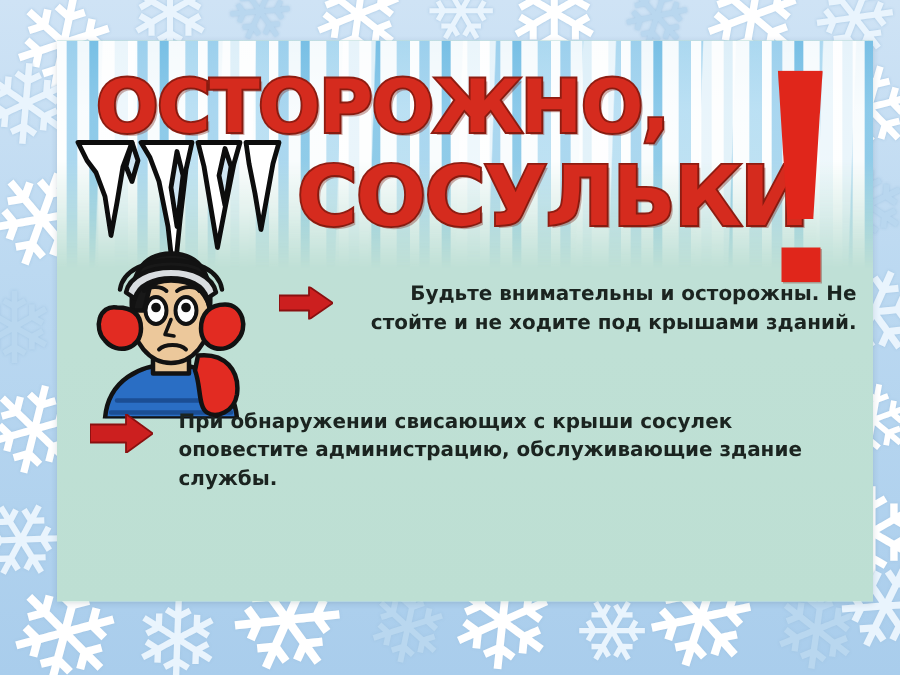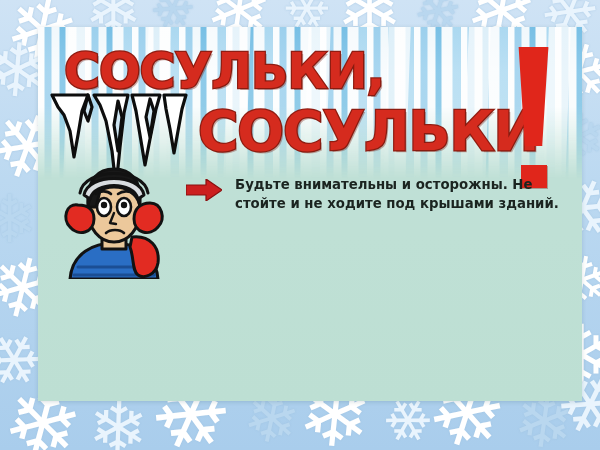--- a/index.html
+++ b/index.html
@@ -89,21 +89,21 @@
   }
 
   
   .icicles{position:absolute;left:10px;top:64px;width:140px;height:110px;}
 
   
   .girl{position:absolute;left:6px;top:122px;width:140px;height:130px;}
 
   
   .row{position:absolute;display:flex;align-items:flex-start;}
-  .row1{left:148px;top:148px;width:385px;}
+  .row1{left:148px;top:160px;width:385px;text-align:right;}
   .row2{left:22px;top:245px;width:505px;}
   .arrow{flex:0 0 auto;margin-top:4px;}
   .msg{
     font-family:"DejaVu Sans", sans-serif;
     font-weight:bold;font-size:13.3px;line-height:1.43;
     color:#1b2420;margin-left:13px;
   }
   .row2 .msg{margin-left:17px;}
 </style>
 </head>
@@ -141,21 +141,21 @@
       <span class="flake" style="left: 428px; top: 368px; font-size: 92px; transform: rotate(18deg);">❄</span>
       <span class="flake c" style="left: 514px; top: 386px; font-size: 72px; transform: rotate(8deg);">❄</span>
       <span class="flake b" style="left: 556px; top: 366px; font-size: 80px; transform: rotate(26deg);">❄</span>
     </div>
 
   <div class="poster">
 
     <div class="ice-band"></div>
 
     <div class="headline">
-      <div class="h-line h1">СОСУЛЬКИ,</div>
+      <div class="h-line h1">ОСТОРОЖНО,</div>
       <div class="h-line h2">СОСУЛЬКИ</div>
     </div>
 
     <div class="excl">
       <div class="bar"></div>
       <div class="dot"></div>
     </div>
 
     <div class="icicles">
       <svg viewBox="0 0 140 110" width="140" height="110" aria-hidden="true">
@@ -210,15 +210,23 @@
 
     <div class="row row1">
       <span class="arrow">
         <svg width="36" height="22" viewBox="0 0 36 22" aria-hidden="true">
           <path d="M0 6 L20 6 L20 0 L36 11 L20 22 L20 16 L0 16 Z" fill="#cc1f1f" stroke="#8a1010" stroke-width="1.2" stroke-linejoin="round"></path>
         </svg>
       </span>
       <span class="msg">Будьте внимательны и осторожны. Не стойте и не ходите под крышами зданий.</span>
     </div>
 
+    <div class="row row2">
+      <span class="arrow">
+        <svg width="42" height="26" viewBox="0 0 42 26" aria-hidden="true">
+          <path d="M0 7 L24 7 L24 0 L42 13 L24 26 L24 19 L0 19 Z" fill="#cc1f1f" stroke="#8a1010" stroke-width="1.2" stroke-linejoin="round"></path>
+        </svg>
+      </span>
+      <span class="msg">При обнаружении свисающих с крыши сосулек оповестите администрацию, обслуживающие здание службы.</span>
+    </div>
 
   </div>
 </div>
 
 </body></html>

